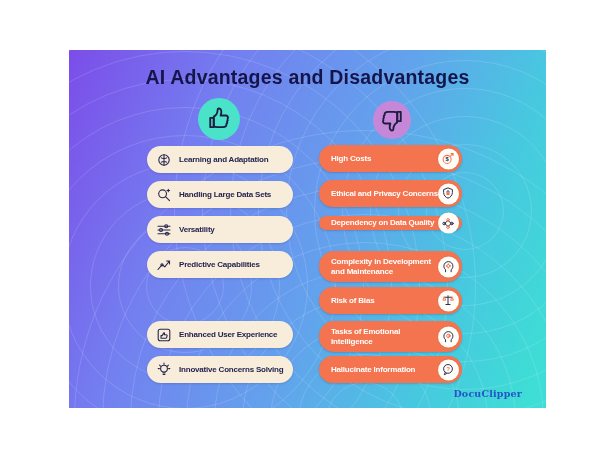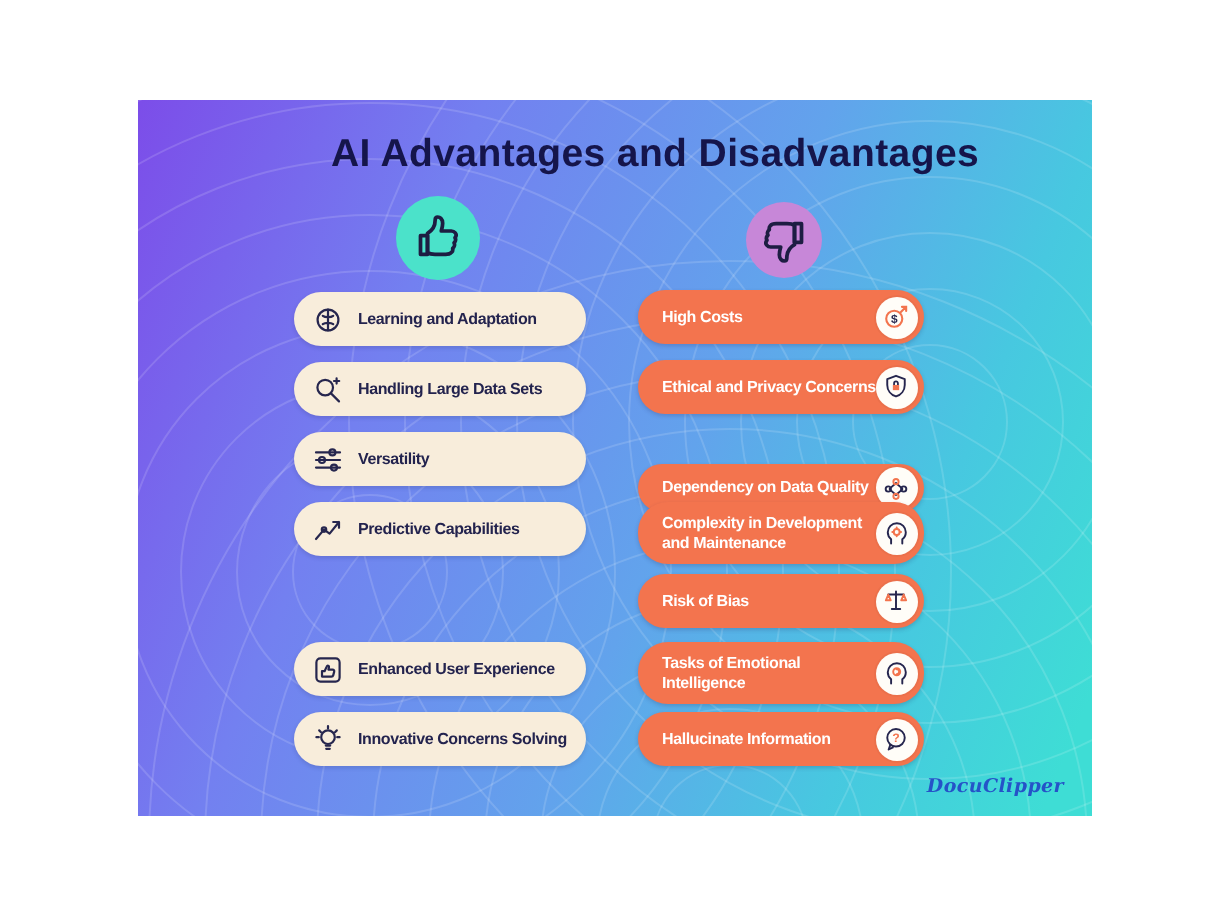--- a/index.html
+++ b/index.html
@@ -9,21 +9,21 @@
   }
   .poster{
     position:absolute;left:69px;top:50px;width:477px;height:358px;
     background:linear-gradient(112deg,#7c4de9 0%,#7380f0 28%,#62a3ec 56%,#47c8e0 78%,#3eddd5 96%);
     overflow:hidden;
   }
   .ripples{position:absolute;inset:0;pointer-events:none;}
   .ripple{position:absolute;border:1px solid rgba(255,255,255,0.14);border-radius:50%;}
   .title{
     position:absolute;top:16px;left:0;width:100%;text-align:center;
-    font-size:19.5px;font-weight:800;letter-spacing:.2px;color:#15154b;padding-left:20px;
+    font-size:19.5px;font-weight:800;letter-spacing:.2px;color:#15154b;
   }
   .thumb-badge{
     position:absolute;border-radius:50%;display:flex;align-items:center;justify-content:center;
   }
   .thumb-badge.up{left:129px;top:48px;width:42px;height:42px;background:#4be2ca;}
   .thumb-badge.down{left:304px;top:51px;width:38px;height:38px;background:#c787d8;}
   .thumb-badge svg{width:28px;height:28px;}
   .row{
     position:absolute;display:flex;align-items:center;border-radius:15px;
   }
@@ -46,22 +46,22 @@
   }
   .adv-ic svg{width:16px;height:16px;display:block;}
   .dis-ic{
     position:absolute;right:3.5px;top:50%;transform:translateY(-50%);
     width:21px;height:21px;border-radius:50%;background:#fffdf8;
     display:flex;align-items:center;justify-content:center;
     box-shadow:0 0 0 1px rgba(0,0,0,0.03);
   }
   .dis-ic svg{width:14px;height:14px;display:block;}
   .logo{
-    position:absolute;right:14px;bottom:9px;
-    font-family:"DejaVu Serif", serif;font-style:italic;font-weight:700;
+    position:absolute;right:24px;bottom:9px;
+    font-family:"DejaVu Serif", serif;font-weight:700;
     font-size:9.5px;color:#2553c8;letter-spacing:.2px;
   }
 </style>
 </head>
 <body>
 
 <div class="poster">
   <div class="ripples" id="ripples">
       <div class="ripple" style="left: 77px; top: 197px; width: 76px; height: 76px;"></div>
       <div class="ripple" style="left: 49px; top: 169px; width: 132px; height: 132px;"></div>
@@ -185,21 +185,21 @@
   <div class="row dis oneline" style="top:130px;height:27px;">
     <span class="label">Ethical and Privacy Concerns</span>
     <span class="dis-ic">
       <svg viewBox="0 0 16 16" fill="none" stroke-linejoin="round">
         <path d="M8 1.6l5 1.9v3.3c0 3.1-2.1 5.6-5 6.6-2.9-1-5-3.5-5-6.6V3.5z" stroke="#26264e" stroke-width="1.1"></path>
         <rect x="6.2" y="6.8" width="3.6" height="3" fill="#f3744e" stroke="none"></rect>
         <path d="M6.9 6.8V5.9a1.1 1.1 0 012.2 0v.9" stroke="#26264e" stroke-width="1"></path>
       </svg>
     </span>
   </div>
-  <div class="row dis oneline" style="top:182px;height:24px;">
+  <div class="row dis oneline" style="top:166px;height:14px;">
     <span class="label">Dependency on Data Quality</span>
     <span class="dis-ic">
       <svg viewBox="0 0 16 16" fill="none" stroke-width="1.1" stroke-linecap="round">
         <path d="M4.4 7.8L8 4.6l3.6 3.2M4.4 8.2L8 11.4l3.6-3.2" stroke="#26264e"></path>
         <circle cx="3.6" cy="8" r="1.5" stroke="#26264e"></circle>
         <circle cx="8" cy="3.8" r="1.5" stroke="#f3744e"></circle>
         <circle cx="12.4" cy="8" r="1.5" stroke="#26264e"></circle>
         <circle cx="8" cy="12.2" r="1.5" stroke="#f3744e"></circle>
       </svg>
     </span>

